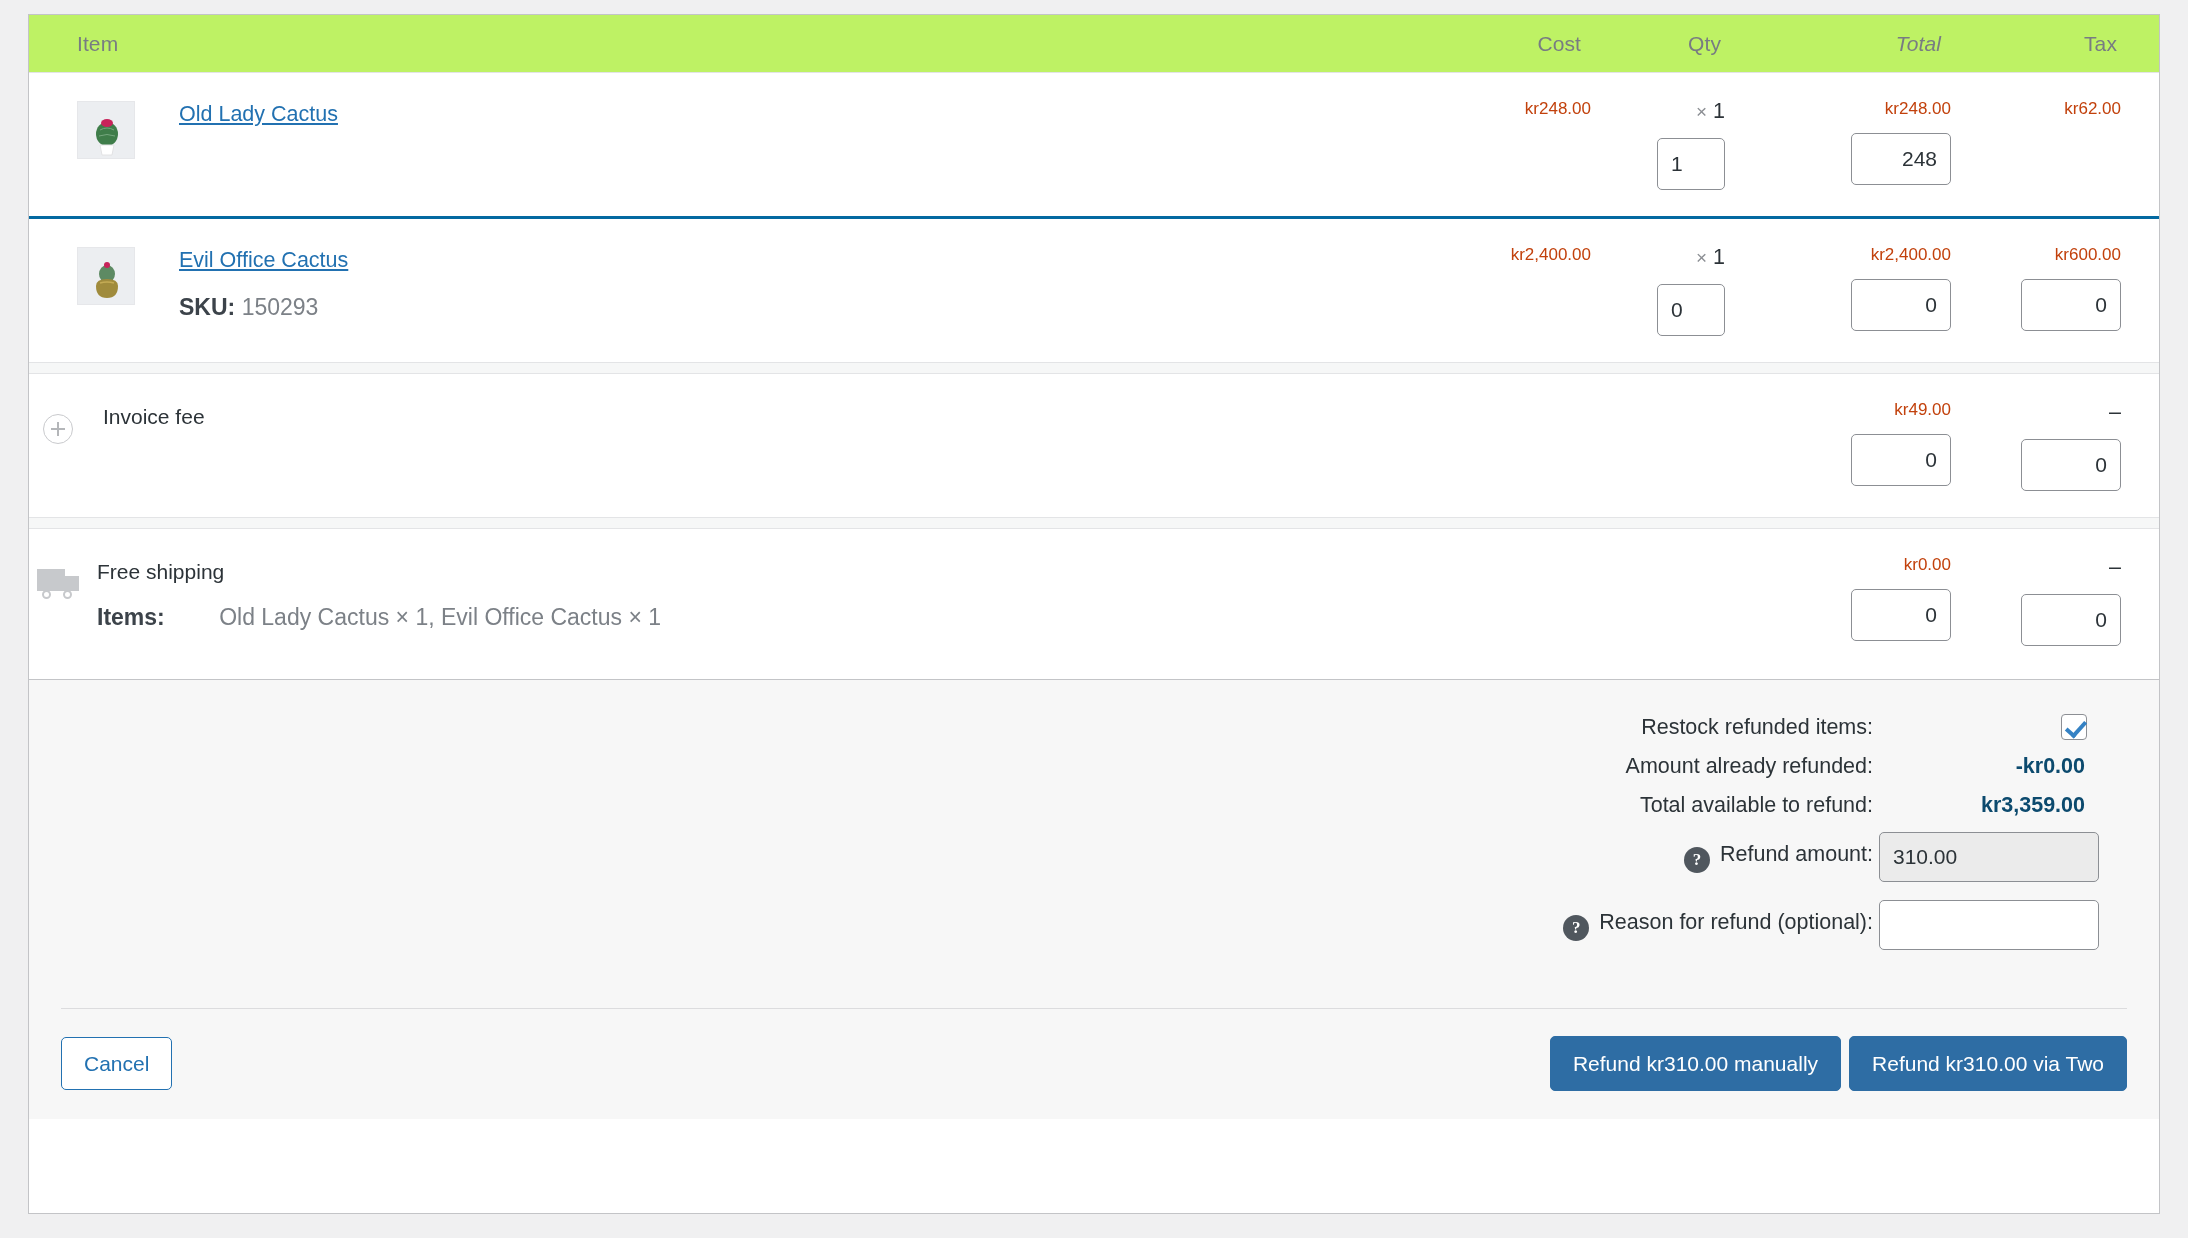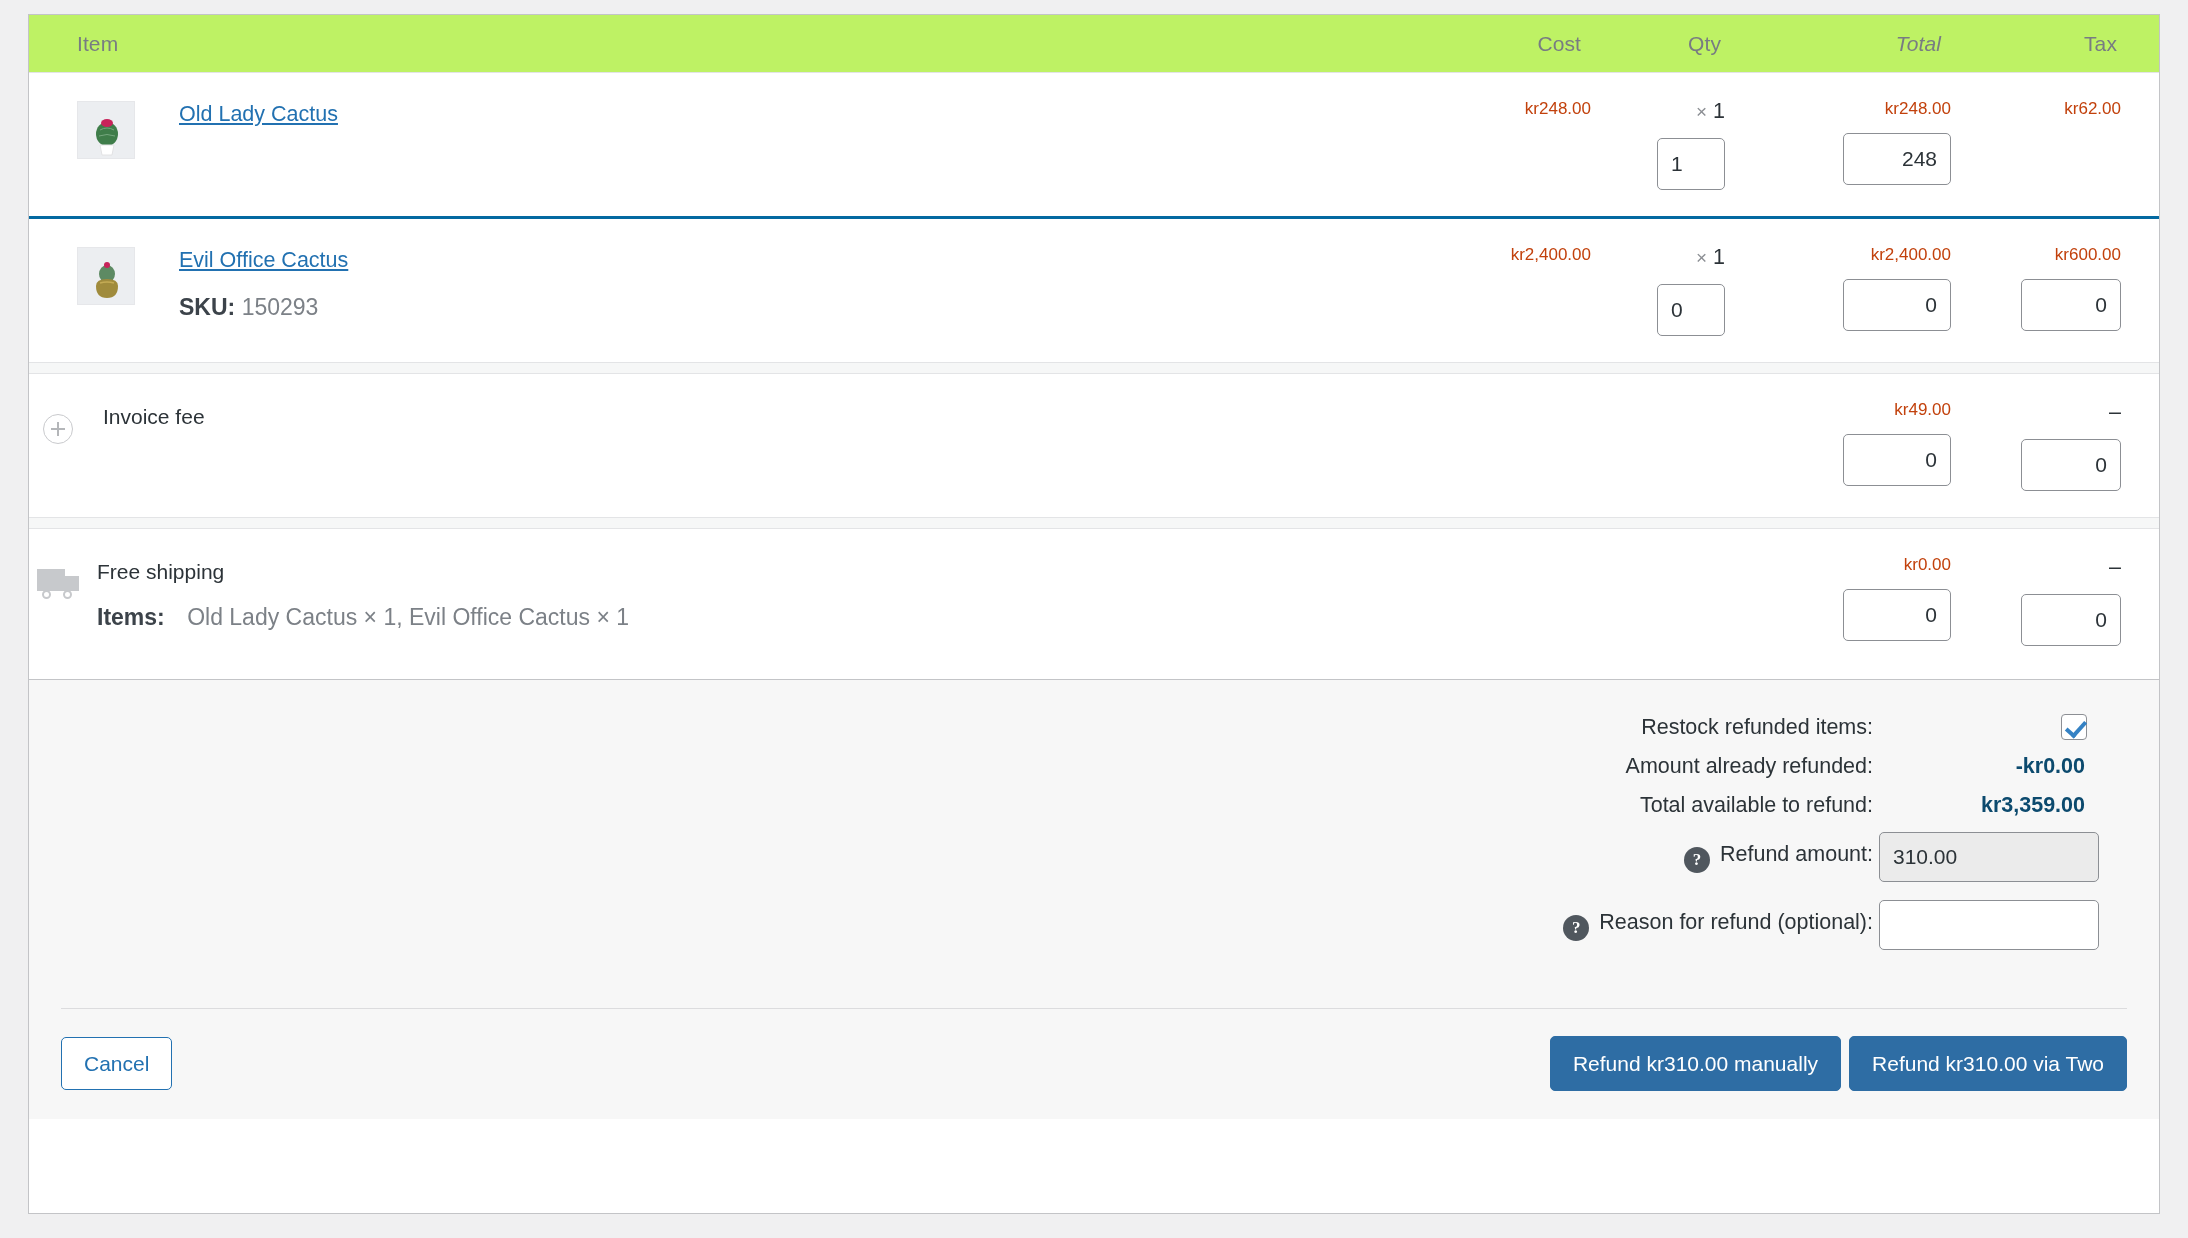--- a/index.html
+++ b/index.html
@@ -106,21 +106,21 @@
     border: 1px solid #8c8f94;
     border-radius: 5px;
     background: #fff;
     font-family: "Liberation Sans", sans-serif;
     font-size: 21px;
     color: #2c3338;
     padding: 0 13px;
     outline: none;
   }
   .in-qty   { width: 68px;  text-align: left; }
-  .in-total { width: 108px; text-align: right; }
+  .in-total { width: 100px; text-align: right; }
   .in-tax   { width: 100px; text-align: right; }
   .inbox { display: flex; justify-content: flex-end; }
 
   
   .band {
     height: 12px;
     background: #f6f7f7;
     border-top: 1px solid #e3e4e6;
     border-bottom: 1px solid #e3e4e6;
   }
@@ -413,21 +413,21 @@
         <div class="truck">
           <div class="body"></div>
             <div class="cab"></div>
             <div class="w1"></div>
             <div class="w2"></div>
         </div>
         <div style="margin-left:16px">
           <div class="plaintitle">Free shipping</div>
           <div class="meta">
             <b>Items:</b>
-            <span class="mv" style="margin-left:16px">Old Lady Cactus × 1, Evil Office Cactus × 1</span>
+            <span class="mv" style="margin-left:48px">Old Lady Cactus × 1, Evil Office Cactus × 1</span>
           </div>
         </div>
       </div>
     </div>
     <div class="c-cost"></div>
     <div class="c-qty"></div>
     <div class="c-total">
       <div class="amt">kr0.00</div>
       <div class="inbox">
         <input class="rinput in-total" value="0" style="">

